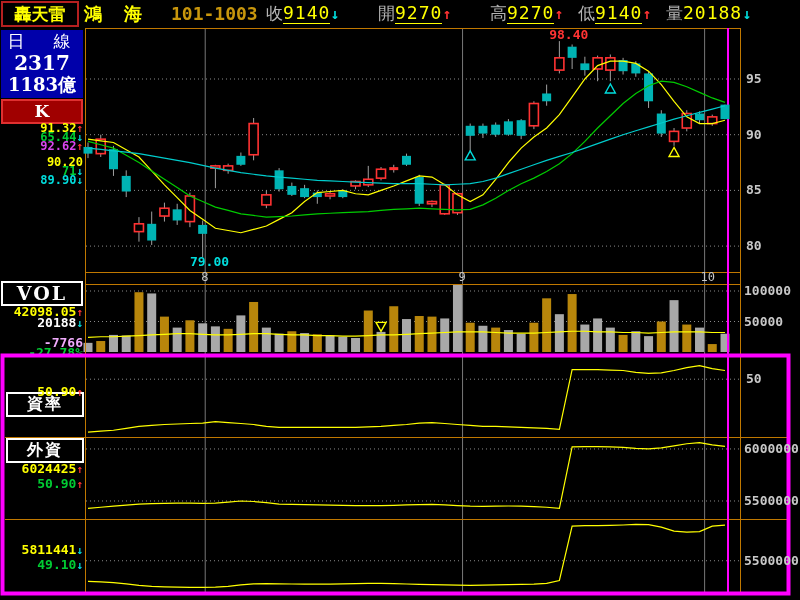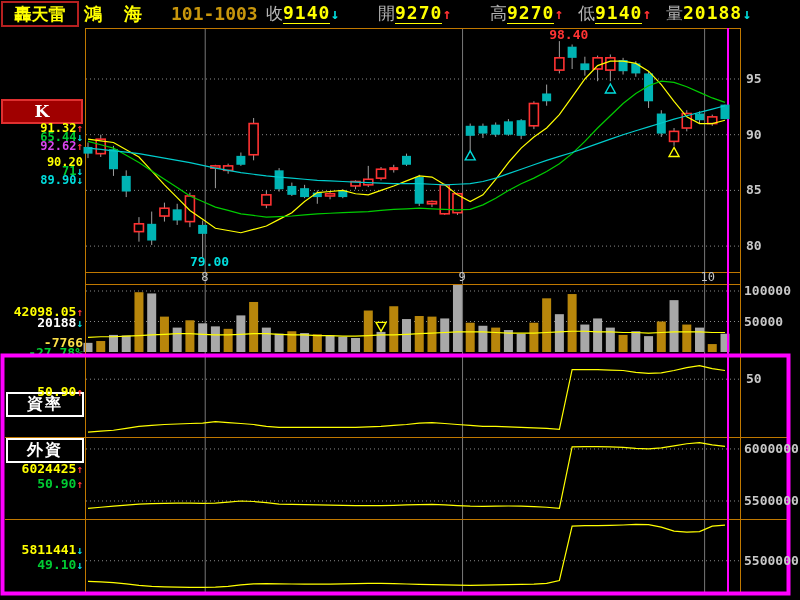--- a/index.html
+++ b/index.html
@@ -8,21 +8,21 @@
   
   #titlebar{position:absolute;left:0;top:0;width:736px;height:28px;background:#000;}
   .app-box{position:absolute;left:1px;top:1px;width:74px;height:22px;border:2px solid #b52020;
     color:#ffff00;font-size:17px;font-weight:bold;text-align:center;line-height:22px;
     font-family:"DejaVu Sans","Liberation Sans",sans-serif;}
   .stock-name{position:absolute;left:84px;top:2px;color:#ffff00;font-size:18px;font-weight:bold;
     font-family:"DejaVu Sans","Liberation Sans",sans-serif;letter-spacing:2px;}
   .date-code{position:absolute;left:171px;top:3px;color:#c8960c;font-size:18px;font-weight:bold;}
   .qf{position:absolute;top:2px;white-space:nowrap;}
   .ql{color:#b4b4b4;font-size:17px;font-family:"DejaVu Sans","Liberation Sans",sans-serif;}
-  .qv{color:#ffff00;font-size:18px;font-weight:bold;letter-spacing:1px;}
+  .qv{color:#ffff00;font-size:18px;font-weight:normal;letter-spacing:1px;}
   .qv.u{border-bottom:1px solid #ffff00;}
   .qa{font-size:15px;font-weight:bold;}
   .up{color:#ff3232;} .dn{color:#00dcdc;}
   
   #sidebar{position:absolute;left:0;top:28px;width:85px;height:572px;}
   .blue-box{position:absolute;left:1px;top:2px;width:82px;height:68px;background:#0000aa;
     color:#fff;text-align:center;font-family:"DejaVu Serif","Liberation Serif",serif;}
   .blue-box div{line-height:22px;}
   .bb1{font-size:17px;letter-spacing:6px;} .bb2{font-size:20px;font-weight:bold;} .bb3{font-size:18px;font-weight:bold;}
   .k-box{position:absolute;left:1px;top:71px;width:78px;height:21px;background:#a00000;
@@ -51,35 +51,41 @@
 <div id="screen">
 
   <div id="titlebar">
     <span class="app-box">轟天雷</span>
     <span class="stock-name">鴻　海</span>
     <span class="date-code">101-1003</span>
     <span id="quote-fields"><span class="qf" style="left:266px"><span class="ql">收</span><span class="qv u">9140</span><span class="qa dn">↓</span></span><span class="qf" style="left:378px"><span class="ql">開</span><span class="qv u">9270</span><span class="qa up">↑</span></span><span class="qf" style="left:490px"><span class="ql">高</span><span class="qv u">9270</span><span class="qa up">↑</span></span><span class="qf" style="left:578px"><span class="ql">低</span><span class="qv u">9140</span><span class="qa up">↑</span></span><span class="qf" style="left:666px"><span class="ql">量</span><span class="qv">20188</span><span class="qa dn">↓</span></span></span>
   </div>
 
   <div id="sidebar">
+    <div class="blue-box">
+      <div class="bb1">日　線</div>
+      <div class="bb2">2317</div>
+      <div class="bb3">1183億</div>
+    </div>
     <div class="k-box">K</div>
     <div class="vals" id="ma-vals">
         <div class="row"><span style="color:#ffff00">91.32</span><span class="ar up">↑</span></div>
         <div class="row"><span style="color:#00cc33">65.44</span><span class="ar dn">↓</span></div>
         <div class="row"><span style="color:#d946ef">92.62</span><span class="ar up">↑</span></div>
       </div>
     <div class="vals" id="band-vals">
         <div class="row"><span style="color:#ffff00">90.20</span></div>
         <div class="row"><span style="color:#00cc33">71</span><span class="ar dn">↓</span></div>
         <div class="row"><span style="color:#00dddd">89.90</span><span class="ar dn">↓</span></div>
       </div>
+    <div class="white-box" id="vol-box">VOL</div>
     <div class="vals" id="vol-vals">
         <div class="row"><span style="color:#ffff00">42098.05</span><span class="ar up">↑</span></div>
         <div class="row"><span style="color:#ffffff">20188</span><span class="ar dn">↓</span></div>
-        <div class="row gap"><span style="color:#fde047">-7766</span></div>
+        <div class="row gap"><span style="color:#f0abfc">-7766</span></div>
         <div class="row"><span style="color:#00cc33">-27.78%</span></div>
       </div>
     <div class="white-box pbox" id="p1-box">資率</div>
     <div class="vals" id="p1-vals">
         <div class="row"><span style="color:#ffff00">50.90</span><span class="ar up">↑</span></div>
       </div>
     <div class="white-box pbox" id="p2-box">外資</div>
     <div class="vals" id="p2-vals">
         <div class="row"><span style="color:#ffff00">6024425</span><span class="ar up">↑</span></div>
         <div class="row"><span style="color:#00cc33">50.90</span><span class="ar up">↑</span></div>

